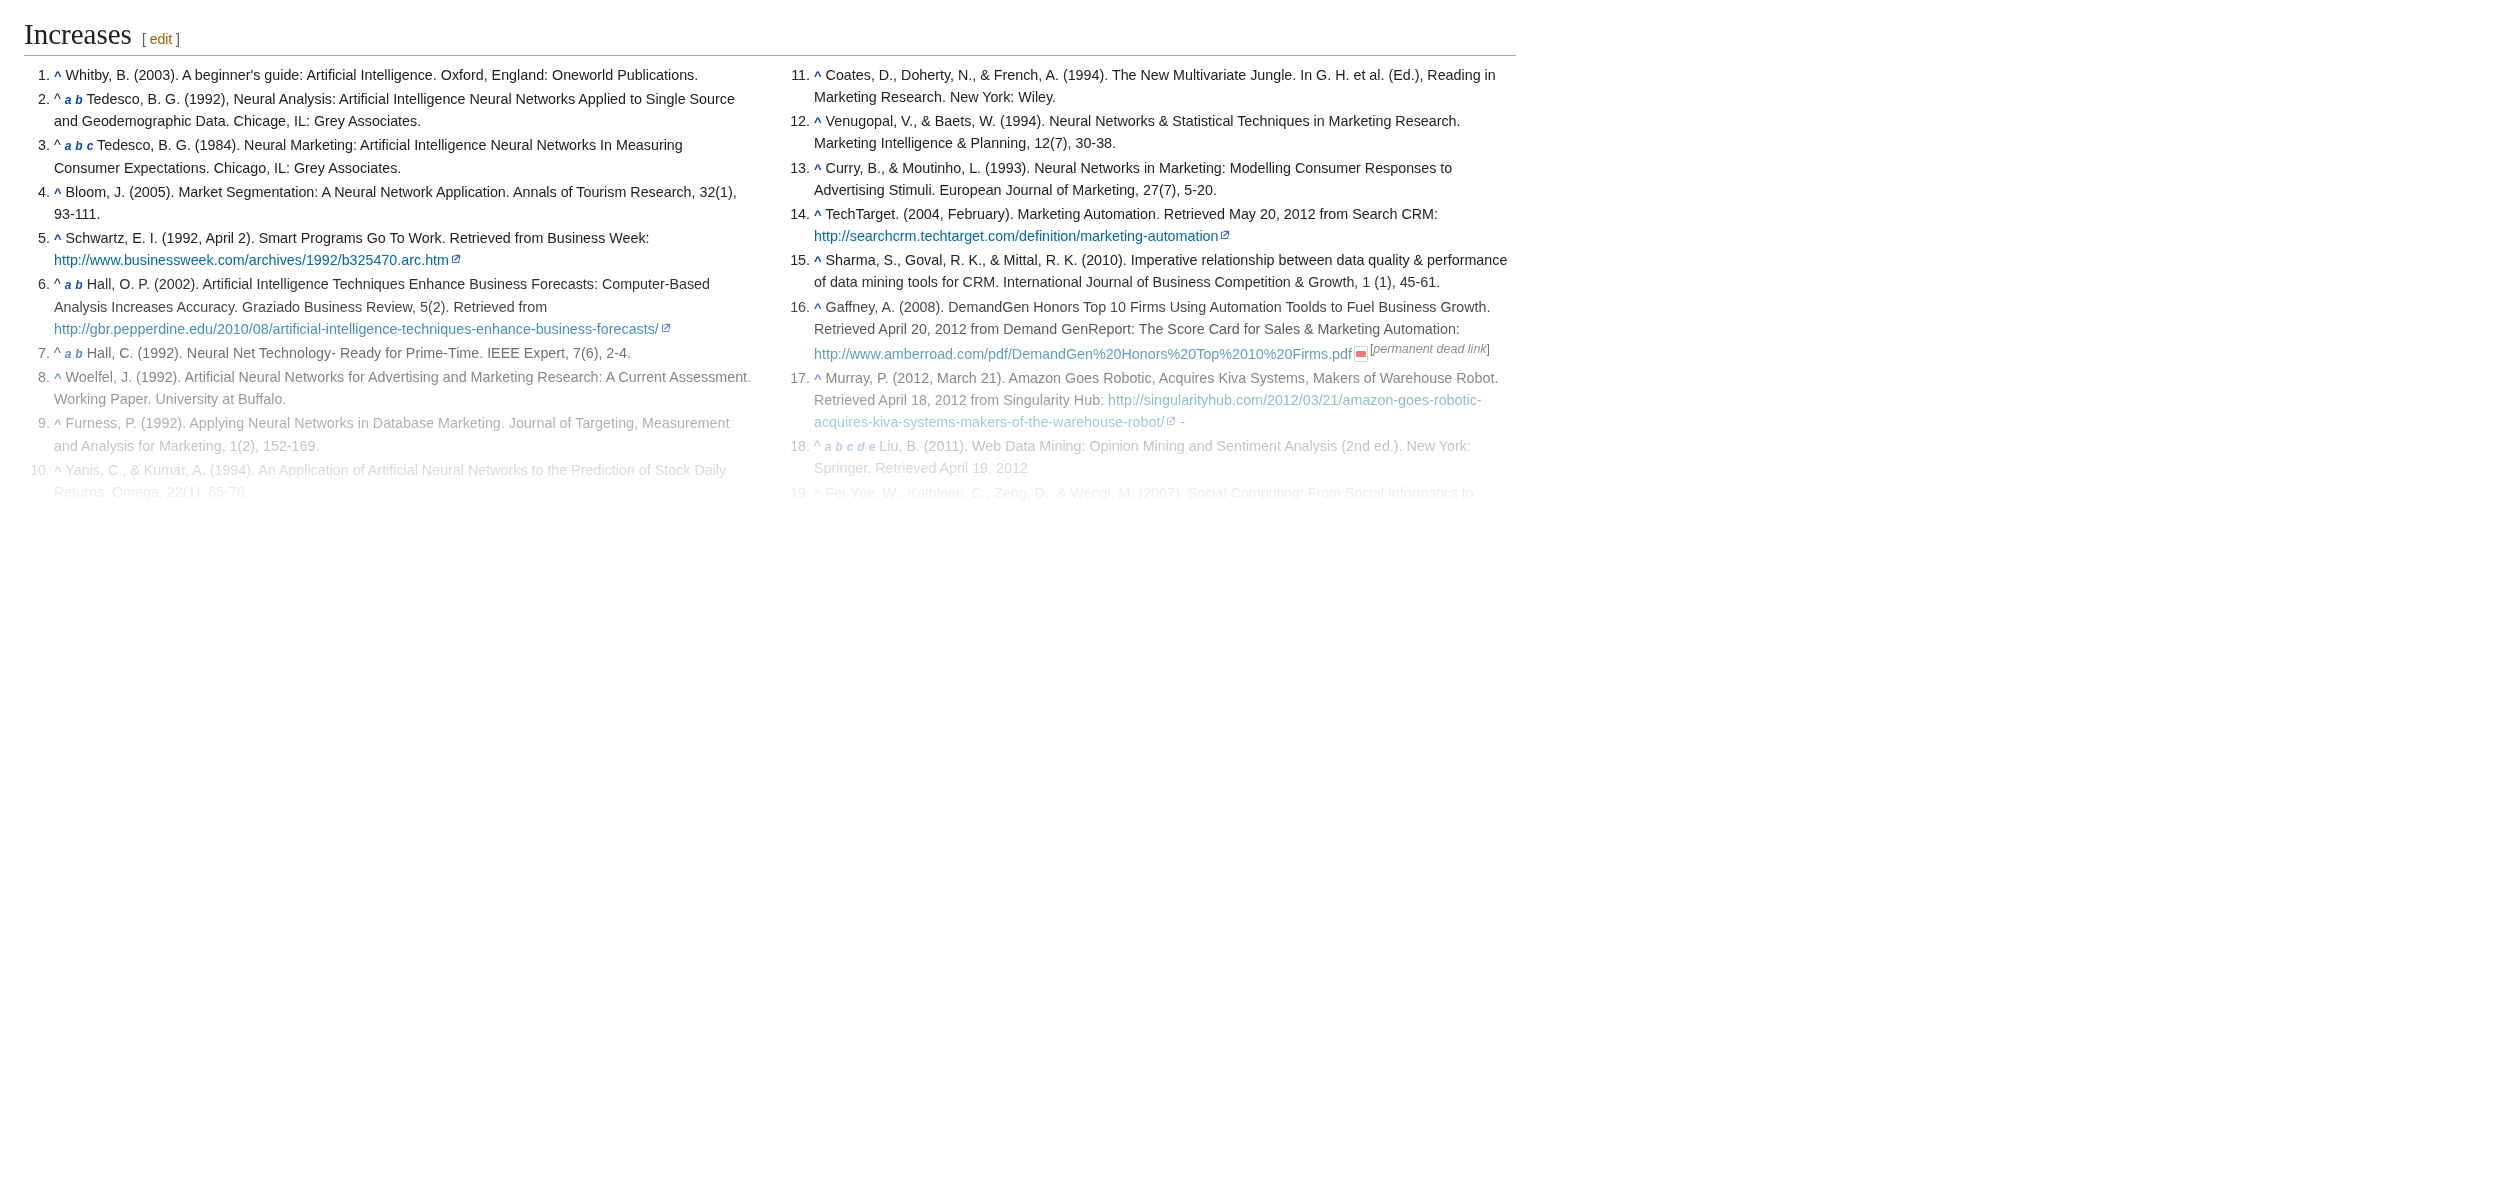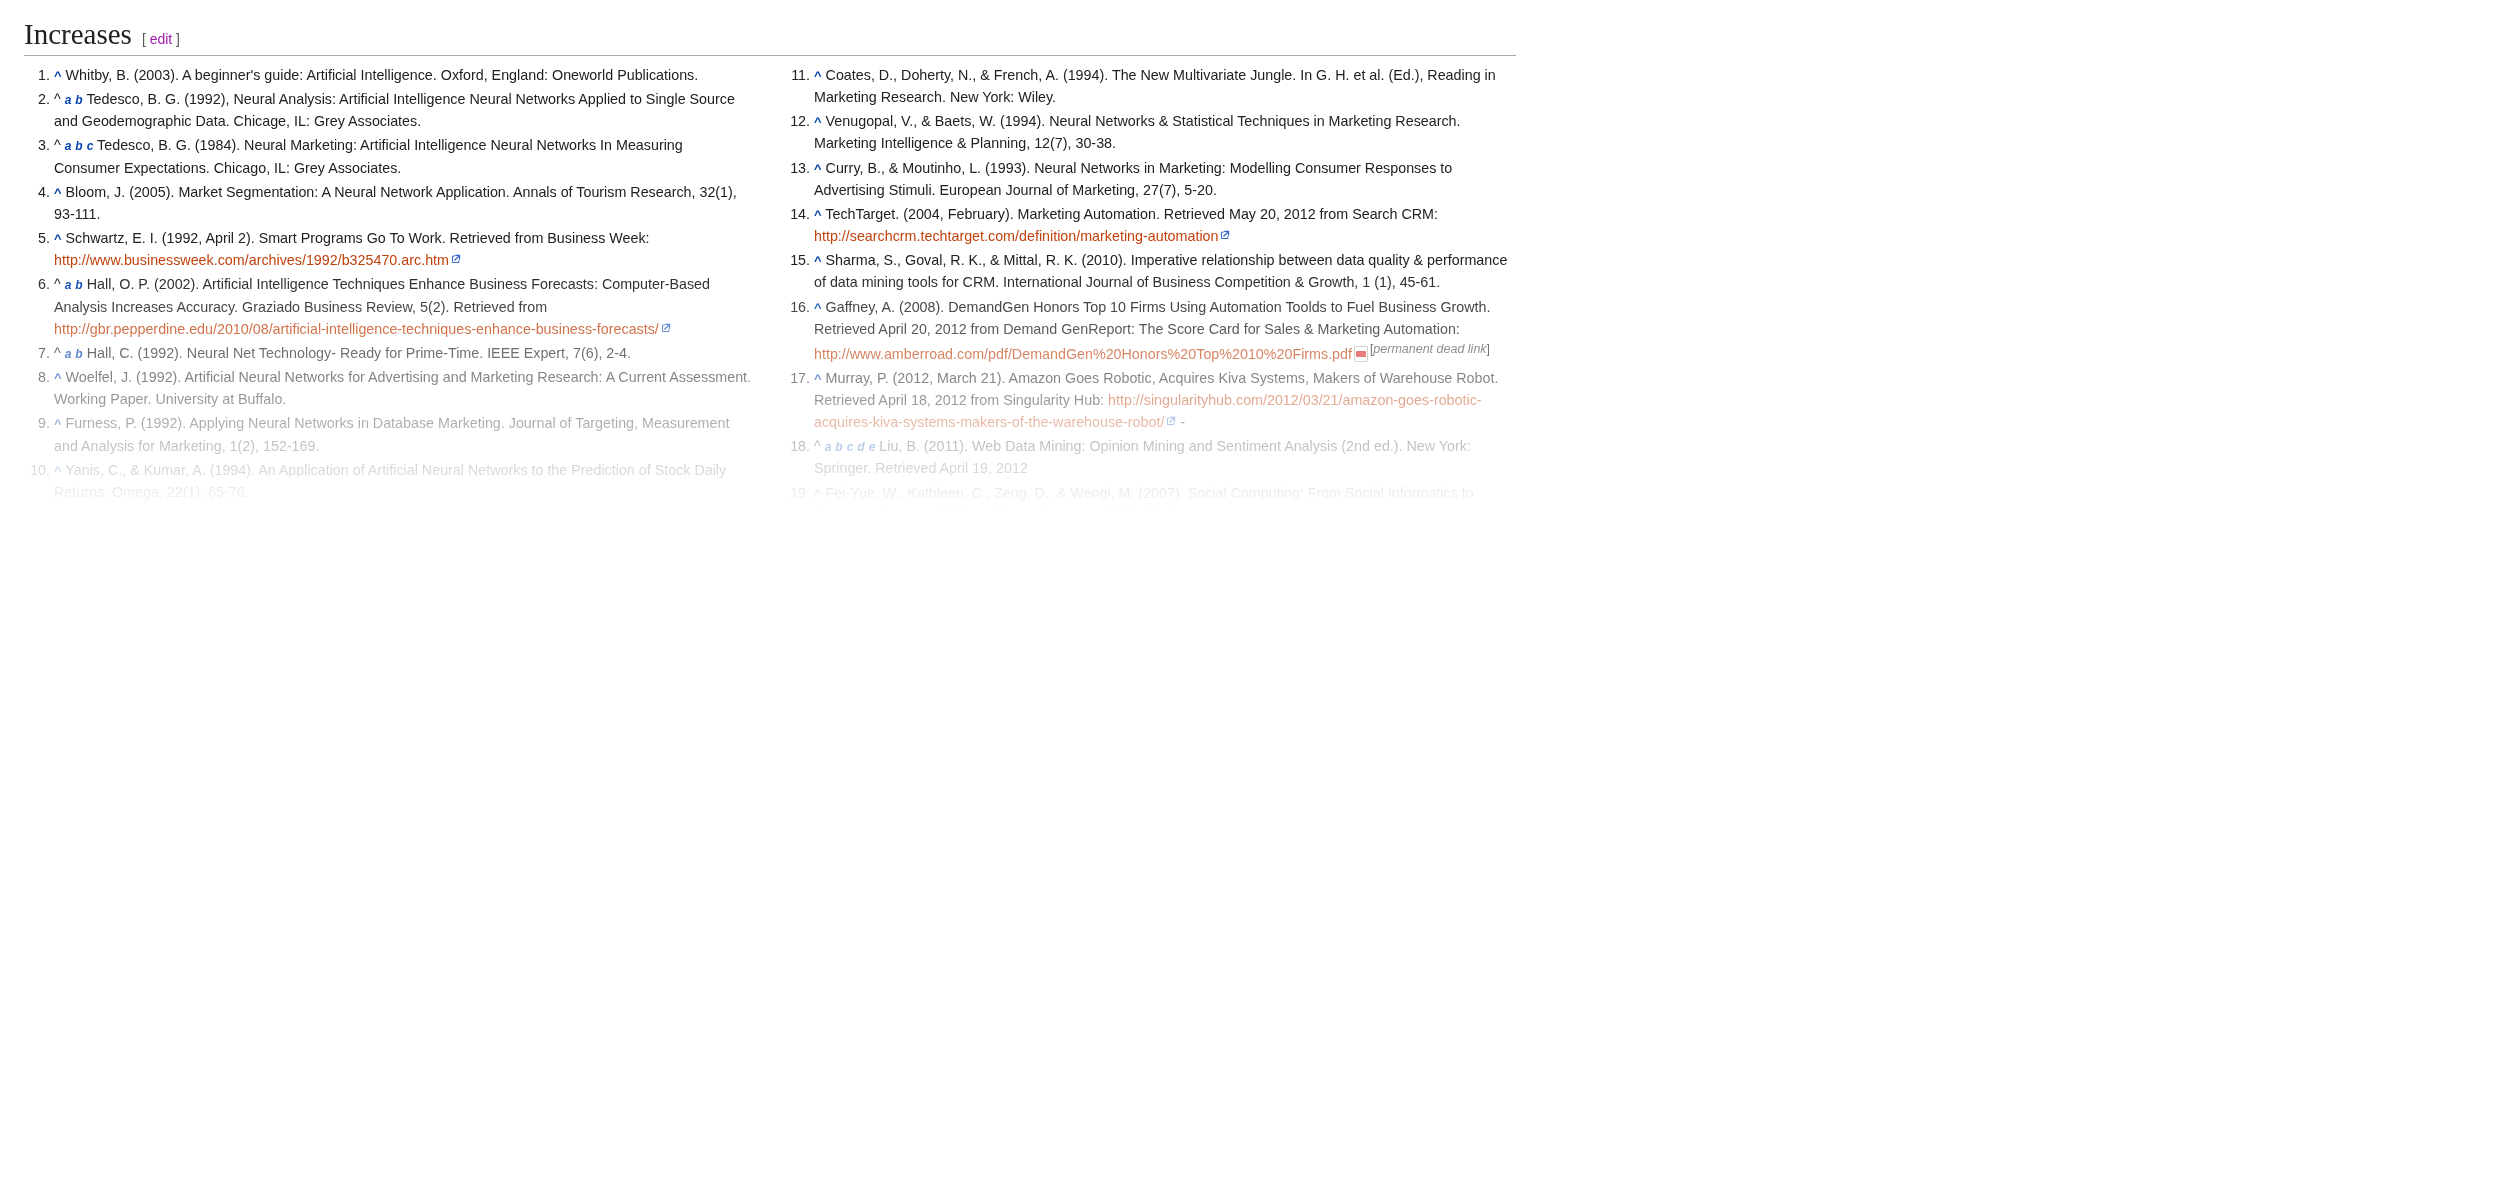--- a/index.html
+++ b/index.html
@@ -31,21 +31,21 @@
     font-size: 29px;
   }
   .edit-section {
     font-family: Arial, Helvetica, sans-serif;
     font-size: 14px;
     margin-left: 10px;
     color: #54595d;
     user-select: none;
   }
   .edit-section a {
-    color: #a21caf;
+    color: #a16207;
     text-decoration: none;
   }
   .bracket { color: #54595d; }
 
   .reflist {
     margin-top: 8px;
     column-count: 2;
     column-gap: 28px;
     font-size: 14.3px;
     line-height: 1.55;
@@ -73,21 +73,21 @@
     font-style: italic;
     font-size: 12px;
   }
   .backlinks .prefix {
     color: #202122;
     font-weight: normal;
     font-style: normal;
   }
 
   .extlink {
-    color: #c2410c;
+    color: #0369a1;
   }
   .ext-icon {
     display: inline-block;
     width: 10px;
     height: 10px;
     margin-left: 2px;
     vertical-align: baseline;
     position: relative;
     top: -1px;
   }

